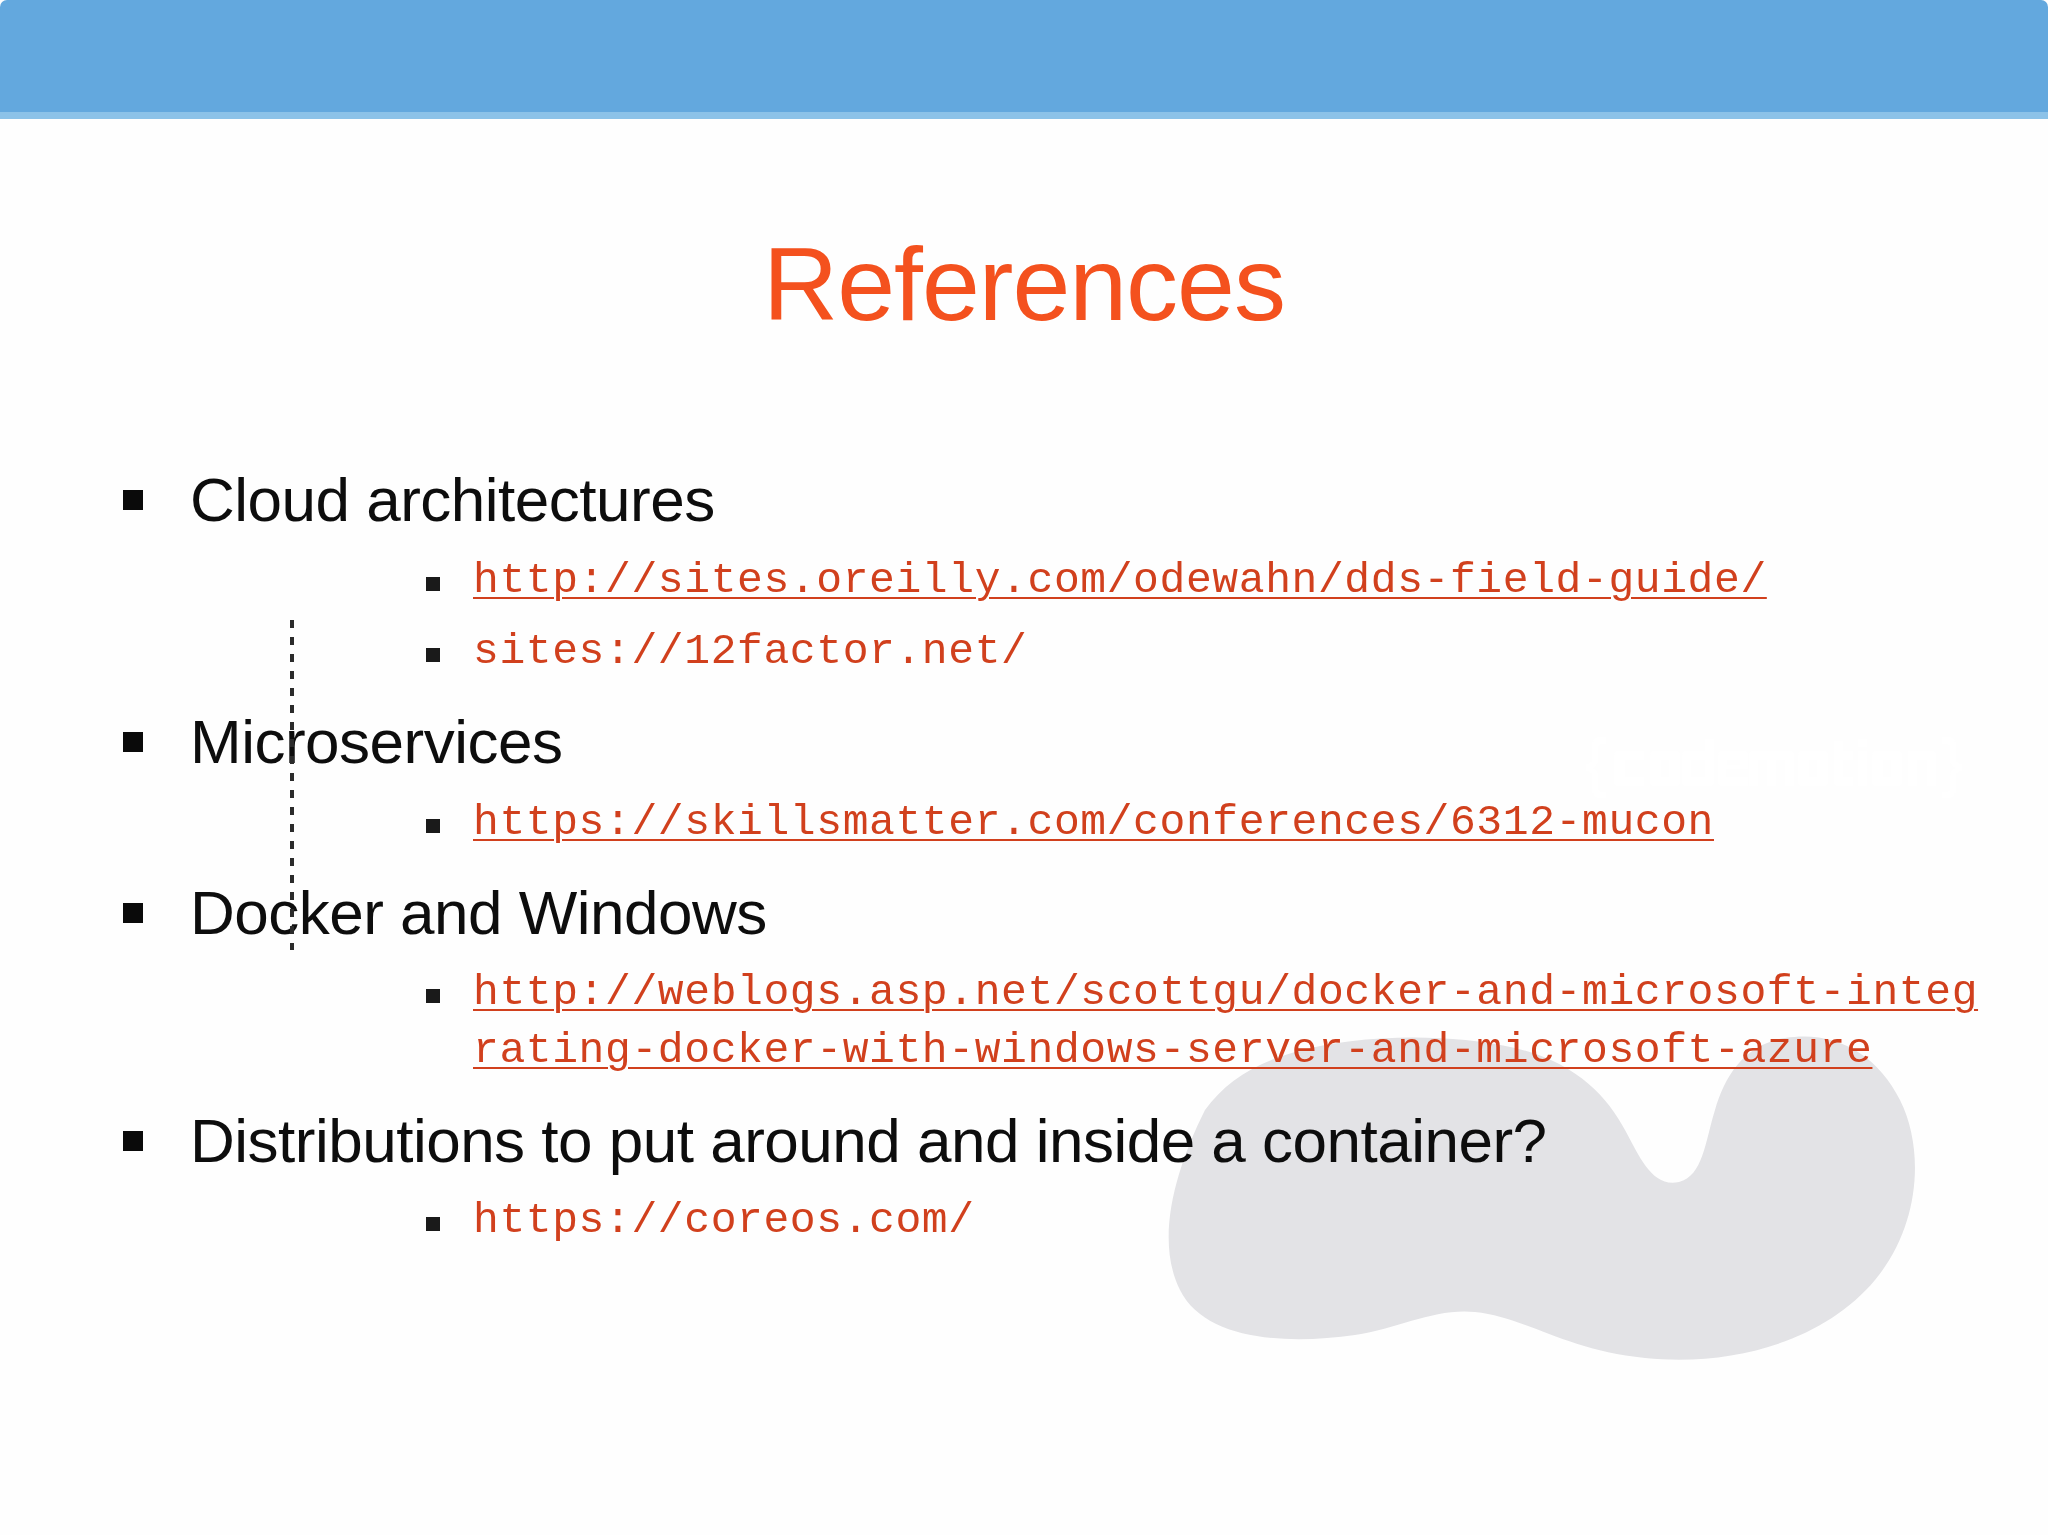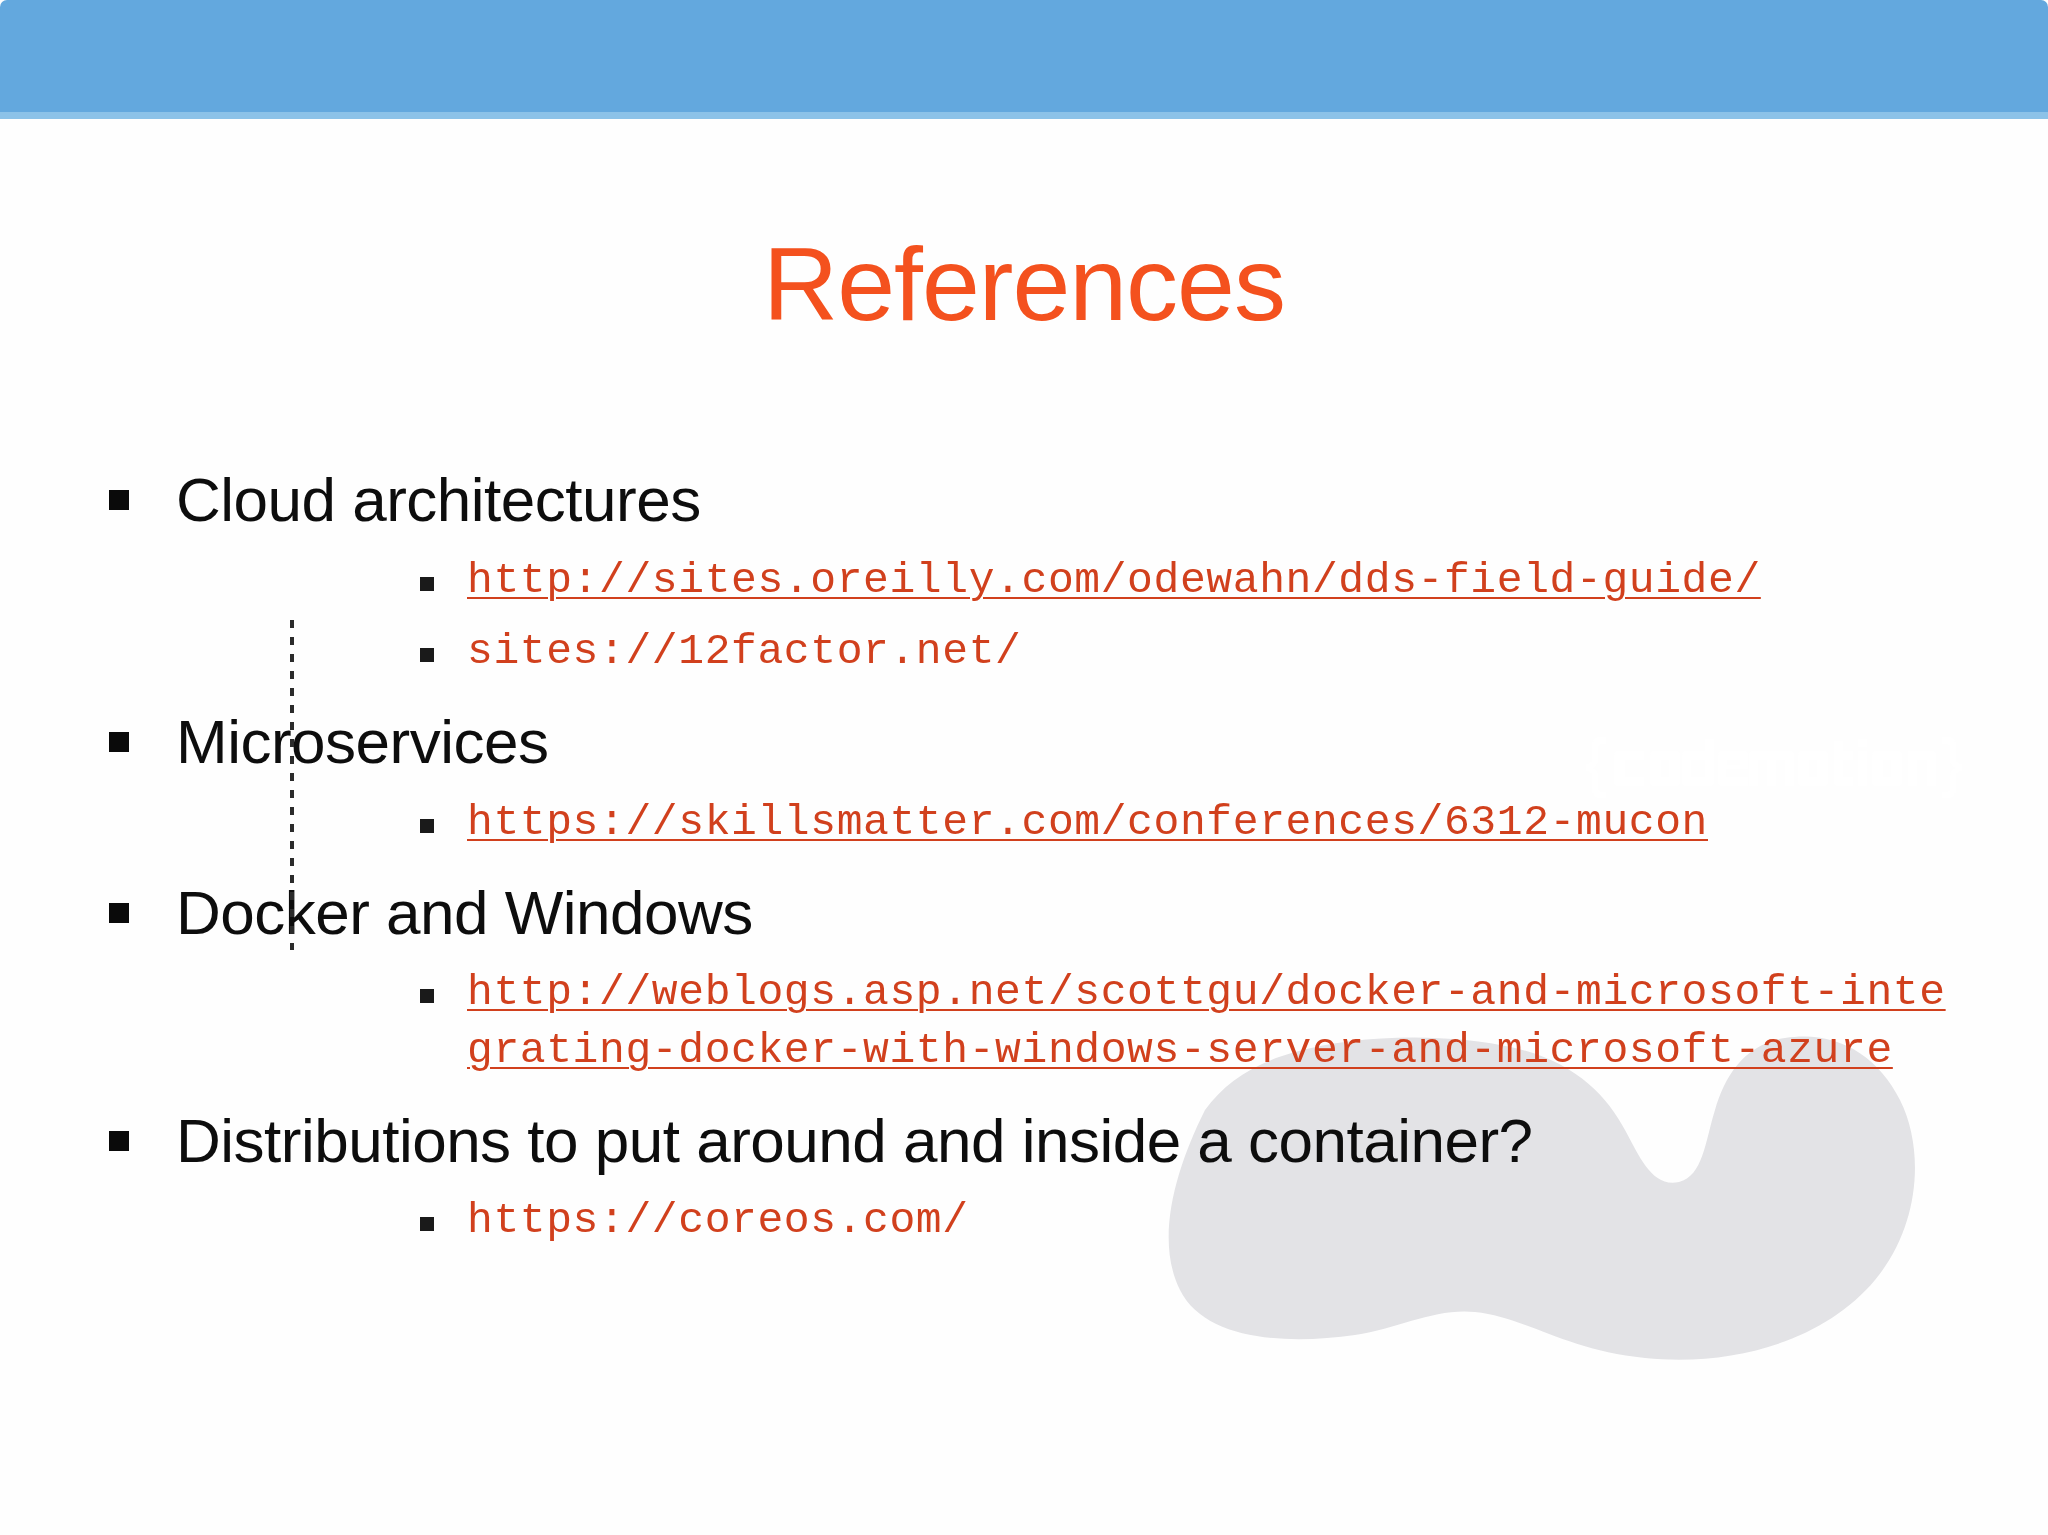--- a/index.html
+++ b/index.html
@@ -68,21 +68,21 @@
     font-size: 104px;
     font-weight: 400;
     color: #f4511e;
     letter-spacing: -1px;
     line-height: 1;
   }
 
   
   .body-area {
     position: absolute;
-    left: 109px;
+    left: 123px;
     top: 462px;
     width: 1860px;
   }
 
   .l1-item {
     display: flex;
     align-items: flex-start;
     margin-bottom: 0px;
   }
   .l1-bullet {
@@ -97,21 +97,21 @@
     font-family: "Liberation Sans", sans-serif;
     font-size: 62px;
     font-weight: 400;
     color: #0d0d0d;
     line-height: 1.22;
     letter-spacing: -0.5px;
     white-space: nowrap;
   }
 
   .l2-list {
-    margin: 8px;
+    margin: 0;
     padding: 0;
   }
   .l2-item {
     display: flex;
     align-items: flex-start;
     margin-top: 14px;
   }
   .l2-bullet {
     flex: 0 0 auto;
     width: 14px;

